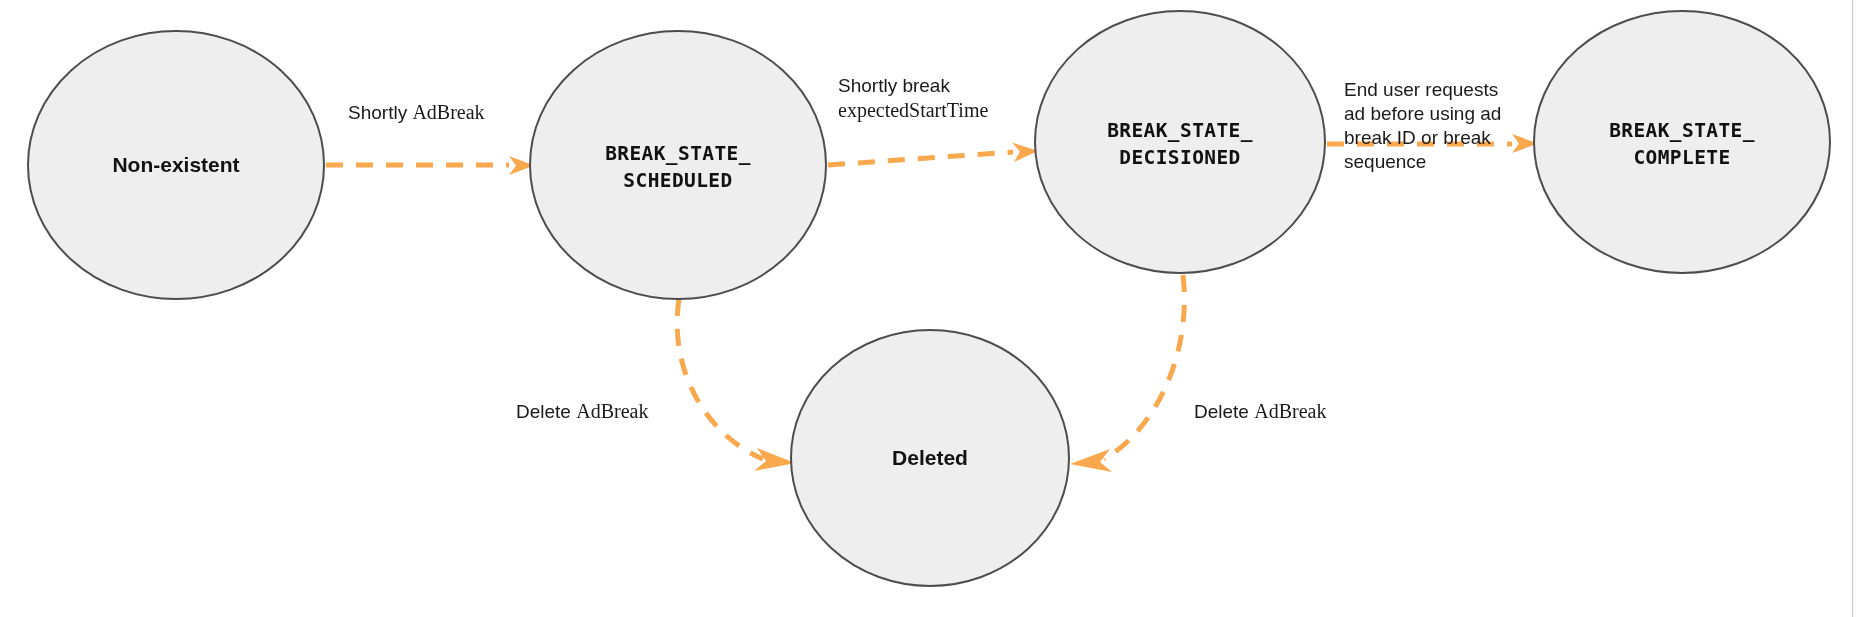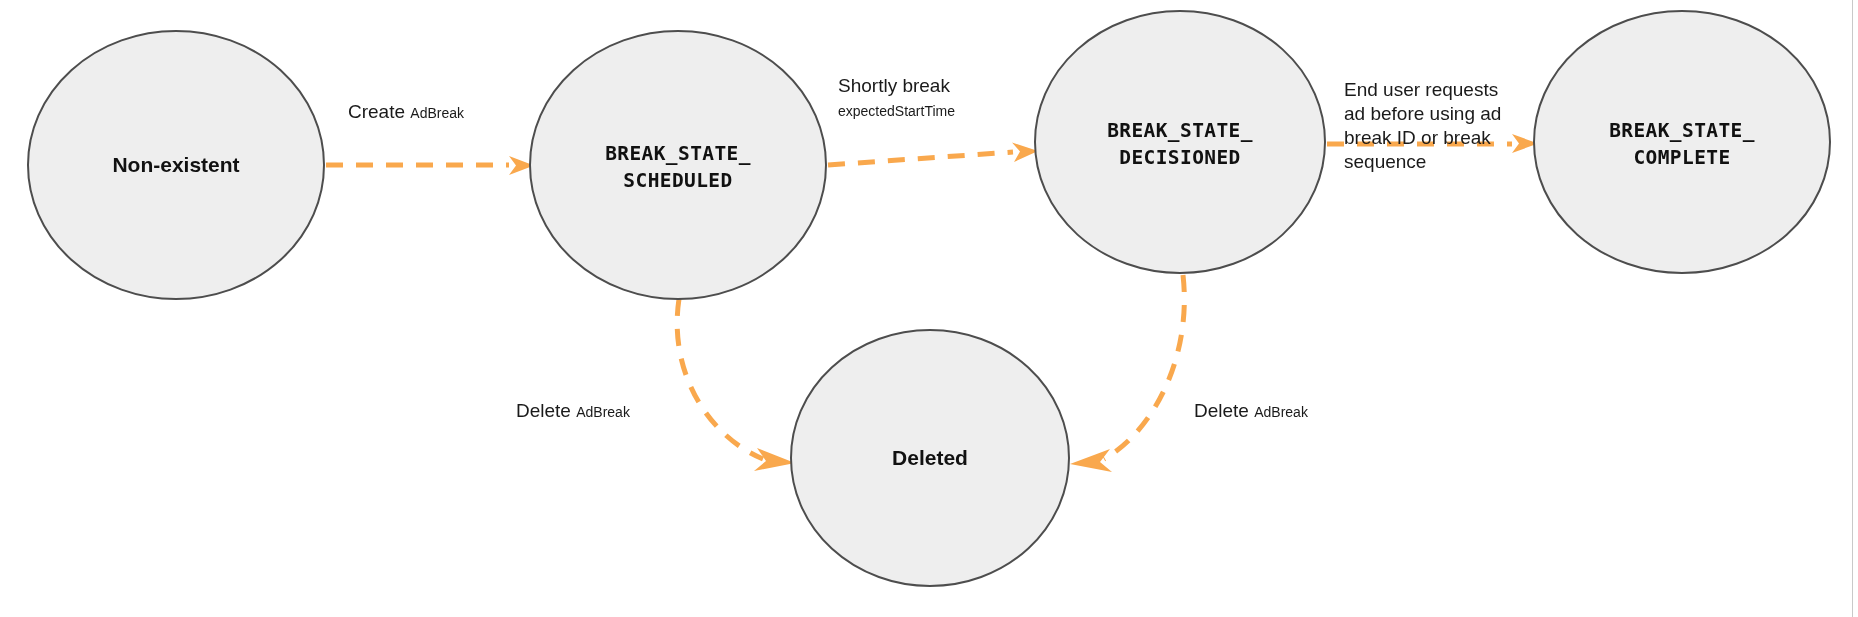--- a/index.html
+++ b/index.html
@@ -59,22 +59,22 @@
   }
   .edge-label {
     position: absolute;
     color: #1a1a1a;
     font-family: "Liberation Sans", sans-serif;
     font-size: 19px;
     line-height: 24px;
     white-space: pre;
   }
   .edge-label .mono {
-    font-family: Liberation Sans, sans-serif;
-    font-size: 14px;
+    font-family: Liberation Serif, serif;
+    font-size: 20px;
   }
   .page-edge {
     position: absolute;
     top: 0;
     right: 5px;
     width: 1px;
     height: 617px;
     background: #c9c9c9;
   }
 </style>
@@ -138,20 +138,20 @@
         <text class="node-label mono" x="1682" y="158">COMPLETE</text>
       </g>
 
       <g>
         <ellipse class="node-shape" cx="930" cy="458" rx="139" ry="128"></ellipse>
         <text class="node-label" x="930" y="459">Deleted</text>
       </g>
     </g>
   </svg>
 
-  <div class="edge-label" id="lbl-0" style="left: 348px; top: 100px;"><div><span>Create </span><span class="mono">AdBreak</span></div></div>
+  <div class="edge-label" id="lbl-0" style="left: 348px; top: 100px;"><div><span>Shortly </span><span class="mono">AdBreak</span></div></div>
   <div class="edge-label" id="lbl-1" style="left: 838px; top: 74px;"><div><span>Shortly break</span></div><div><span class="mono">expectedStartTime</span></div></div>
   <div class="edge-label" id="lbl-2" style="left: 1344px; top: 30px; margin-top: 48px;"><div><span>End user requests</span></div><div><span>ad before using ad</span></div><div><span>break ID or break</span></div><div><span>sequence</span></div></div>
   <div class="edge-label" id="lbl-3" style="left: 516px; top: 399px;"><div><span>Delete </span><span class="mono">AdBreak</span></div></div>
   <div class="edge-label" id="lbl-4" style="left: 1194px; top: 399px;"><div><span>Delete </span><span class="mono">AdBreak</span></div></div>
 
   <div class="page-edge"></div>
 </div>
 
 </body></html>

